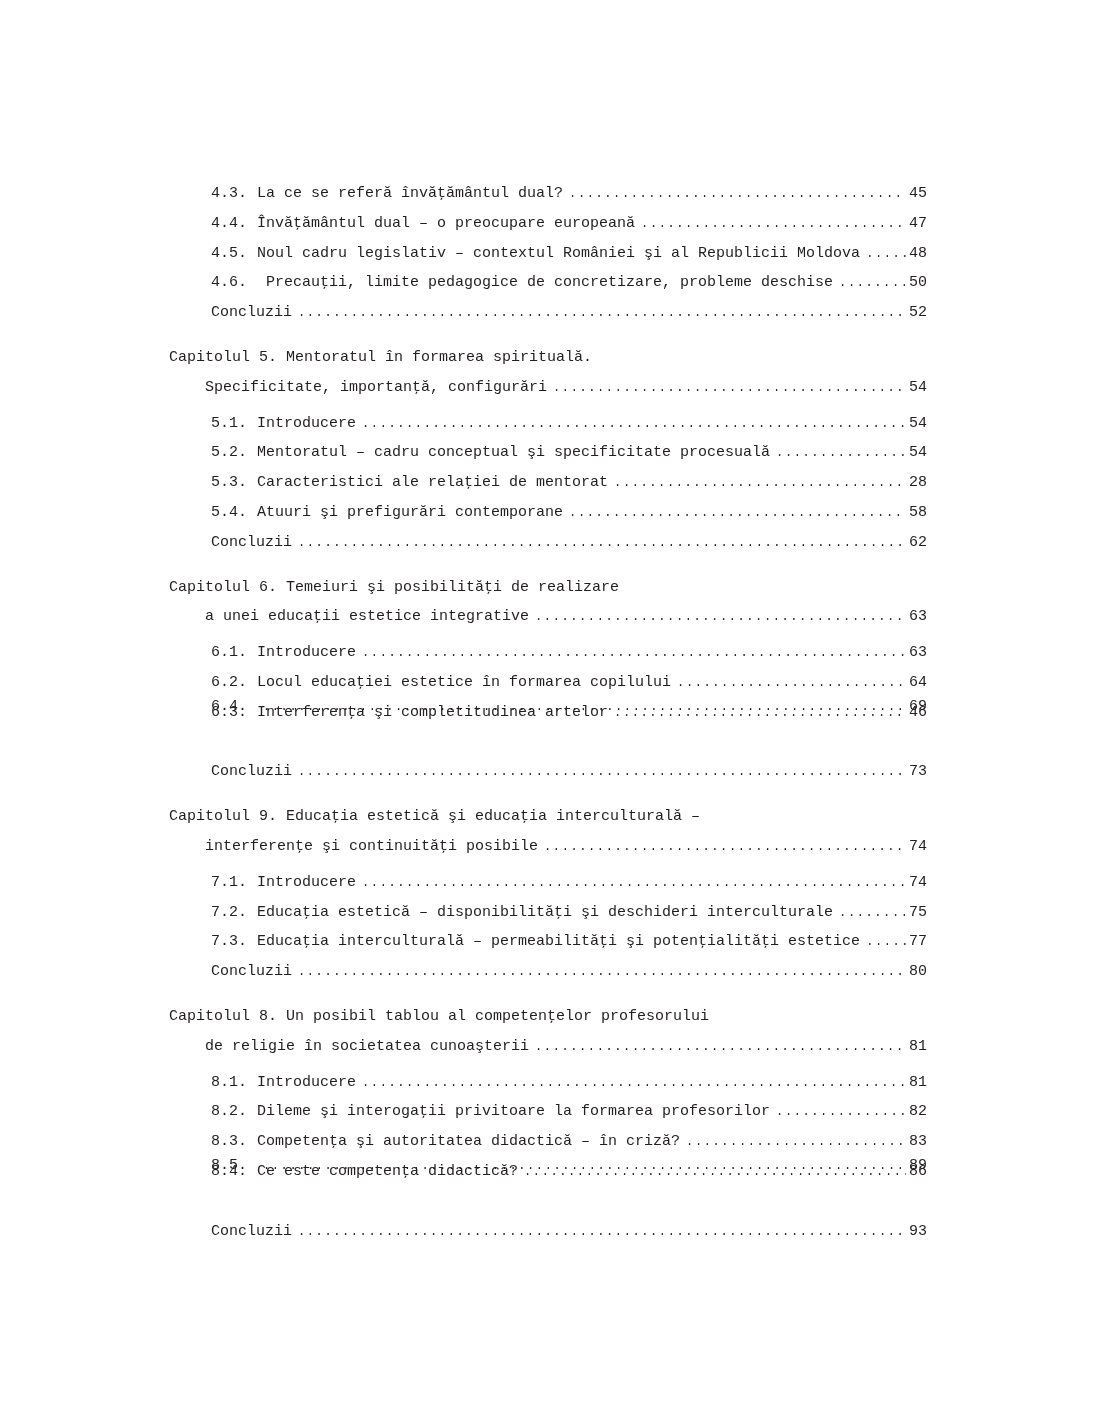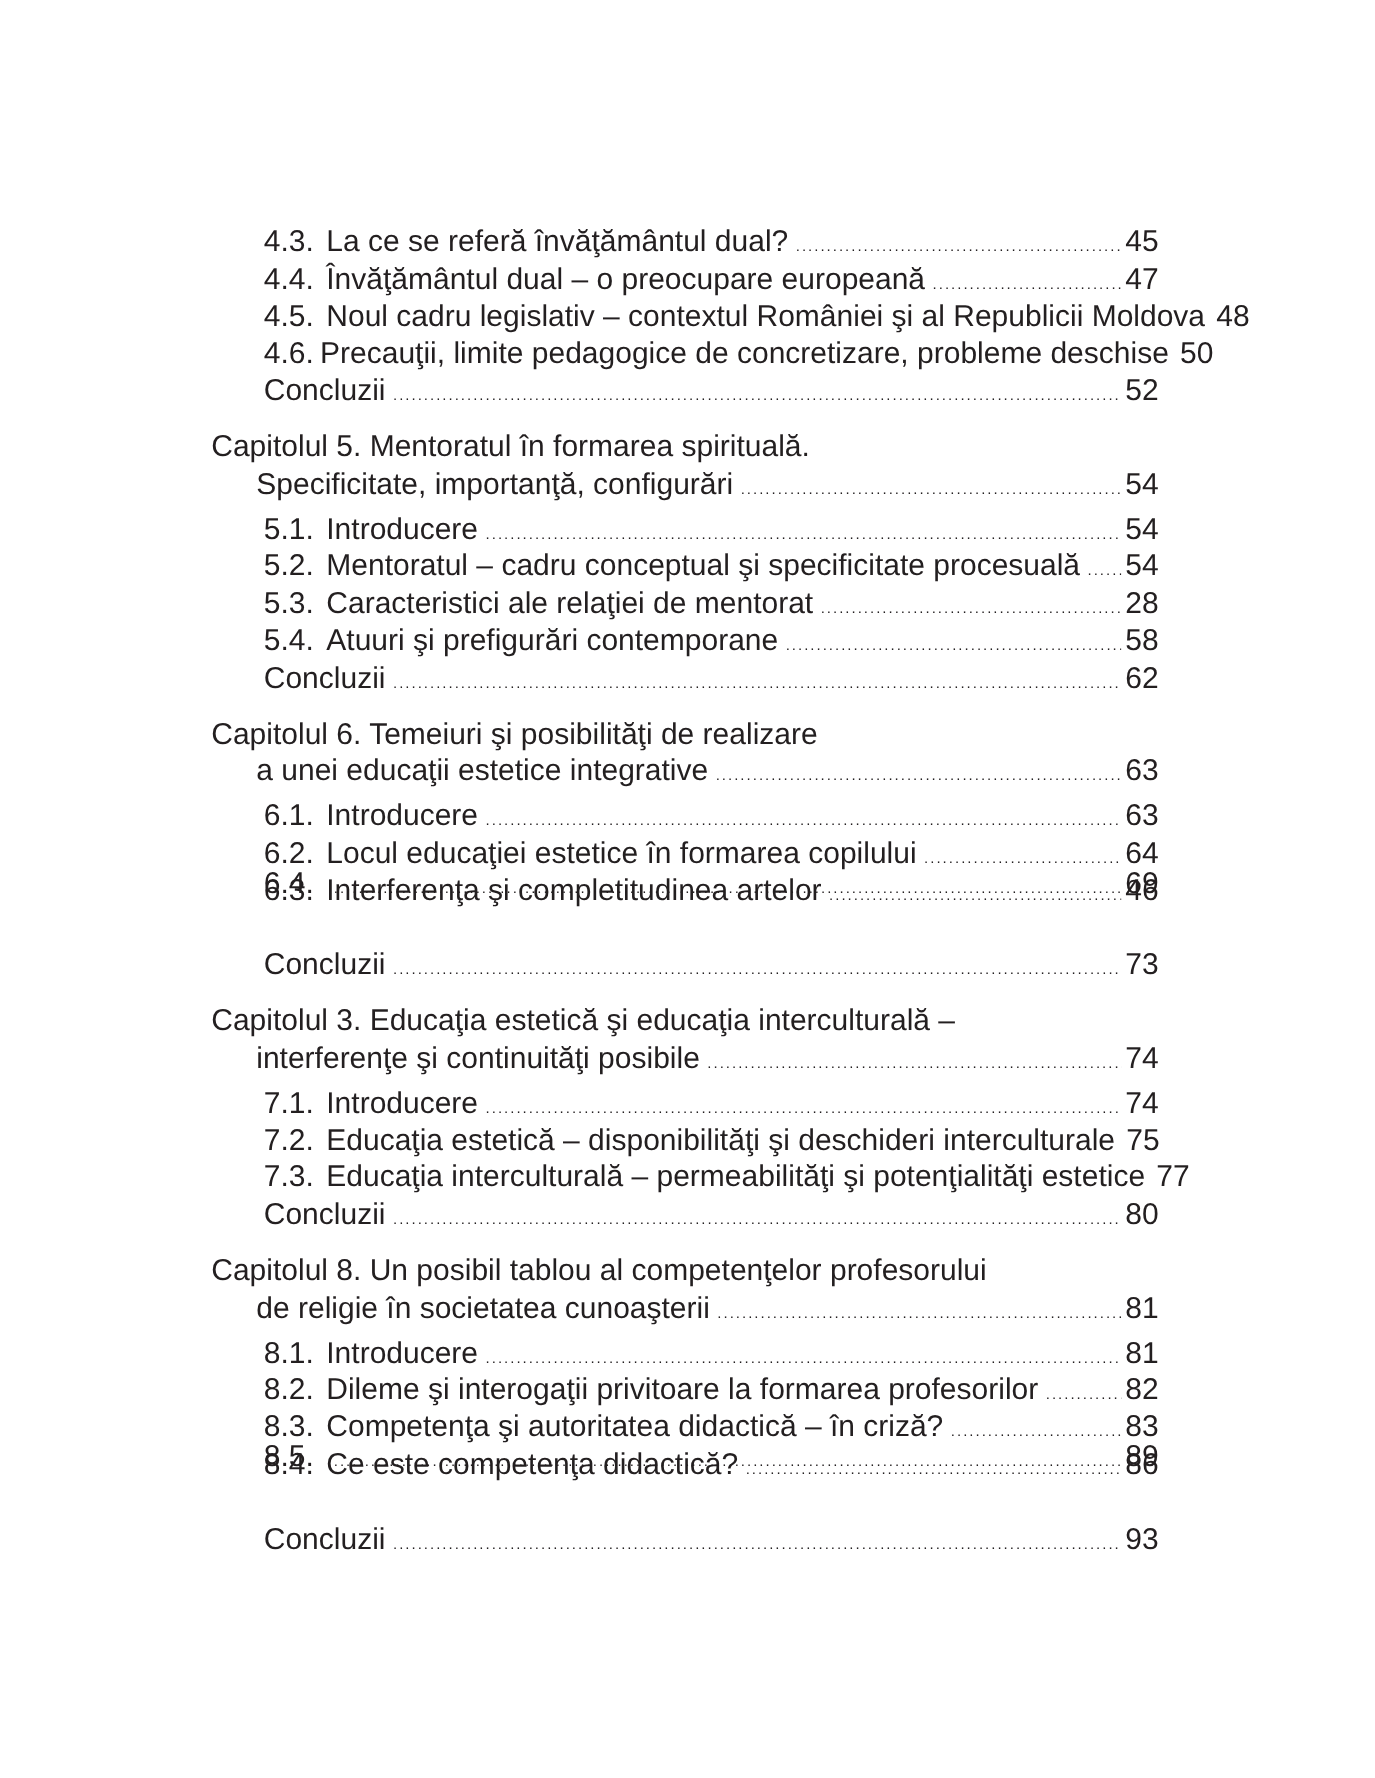--- a/index.html
+++ b/index.html
@@ -1,31 +1,31 @@
 <!DOCTYPE html>
 <html><head>
 <meta charset="utf-8">
 <style>
   html, body { margin: 0; padding: 0; background: #ffffff; }
   body { width: 1100px; height: 1422px; position: relative; overflow: hidden; }
   .page {
     position: absolute; left: 0; top: 0; width: 1004px; height: 1422px;
-    font-family: Liberation Sans, sans-serif;
-    color: #231f20; font-size: 24px;
+    font-family: Liberation Mono, monospace;
+    color: #231f20; font-size: 15px;
   }
   .toc { position: absolute; left: 169px; top: 143px; width: 758px; }
   .row {
     position: relative; height: 29.8px; line-height: 29.8px;
     display: flex; align-items: baseline; white-space: nowrap;
   }
   .row.sec { padding-left: 42px; }
   .row.cont { padding-left: 36px; }
   .row.chap-title { padding-left: 0; }
   .num { display: inline-block; margin-right: 10px; }
-  .num.tight { margin-right: 5px; }
+  .num.tight { margin-right: 19px; }
   .title { flex: 0 0 auto; margin-top: 36px; }
   .leader {
     flex: 1 1 auto; overflow: hidden; margin: 0 3px 0 6px;
     letter-spacing: 1.6px; font-size: 12px; color: #231f20;
   }
   .leader::before {
     content: "......................................................................................................................................................................................................................................................................................";
   }
   .page-no { flex: 0 0 auto; }
   .gap { height: 15px; }
@@ -137,21 +137,21 @@
         <span class="leader"></span>
         <span class="page-no">69</span>
       </div>
       <div class="row sec">
         <span class="title">Concluzii</span>
         <span class="leader"></span>
         <span class="page-no">73</span>
       </div>
       <div class="gap"></div>
       <div class="row chap-title">
-        <span class="title">Capitolul 3. Educaţia estetică şi educaţia interculturală –</span>
+        <span class="title">Capitolul 9. Educaţia estetică şi educaţia interculturală –</span>
       </div>
       <div class="row cont">
         <span class="title">interferenţe şi continuităţi posibile</span>
         <span class="leader"></span>
         <span class="page-no">74</span>
       </div>
       <div class="gap-small"></div>
       <div class="row sec">
         <span class="num">7.1.</span>
         <span class="title">Introducere</span>

